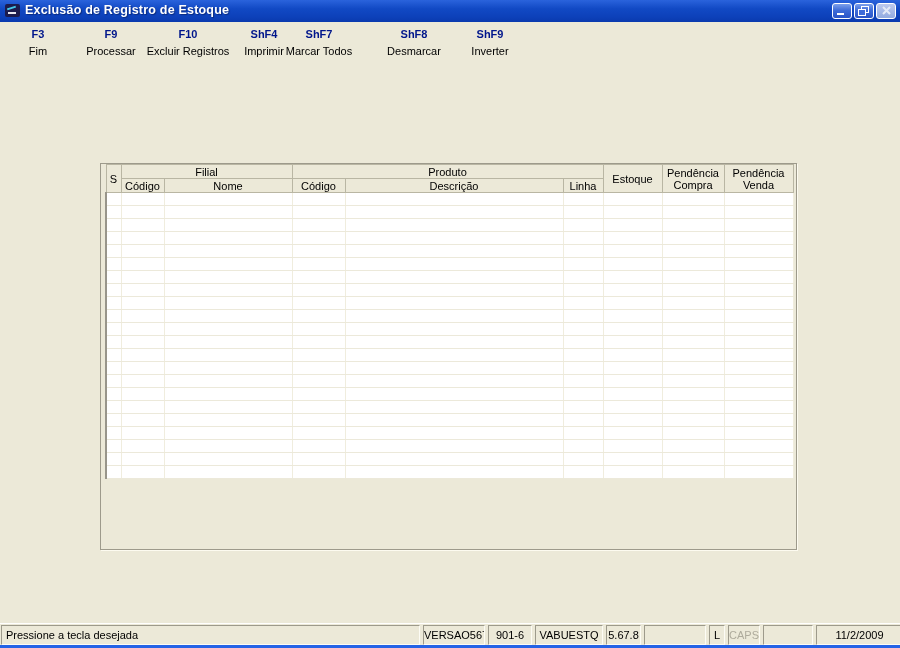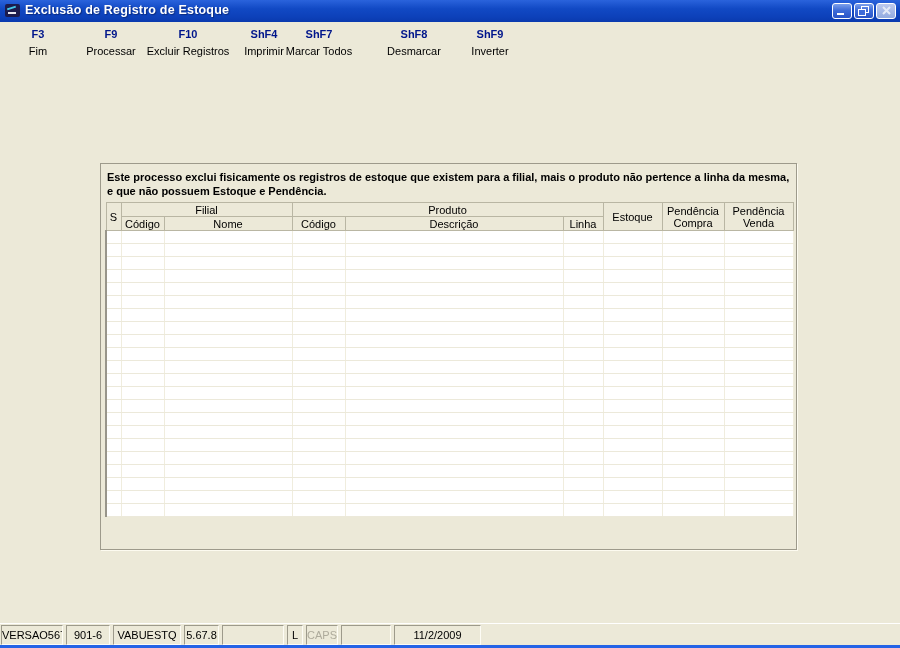--- a/index.html
+++ b/index.html
@@ -141,21 +141,20 @@
         <div class="tb-label">Desmarcar</div>
       </div>
       <div class="tb-item" style="left: 490px;">
         <div class="tb-key">ShF9</div>
         <div class="tb-label">Inverter</div>
       </div>
     </div>
 
 
   <div class="panel">
-    <div class="desc">Este processo exclui fisicamente os registros de estoque que existem para a filial, mais o produto não pertence a linha da mesma, e que não possuem Estoque e Pendência.</div>
     <table class="grid">
         <colgroup>
           <col style="width: 15px;">
           <col style="width: 43px;">
           <col style="width: 128px;">
           <col style="width: 53px;">
           <col style="width: 218px;">
           <col style="width: 40px;">
           <col style="width: 59px;">
           <col style="width: 62px;">
@@ -419,20 +418,21 @@
             <td></td>
             <td></td>
             <td></td>
             <td></td>
           </tr>
         </tbody>
       </table>
   </div>
 
   <div class="statusbar">
+    <div class="sb-cell sb-msg">Pressione a tecla desejada</div>
   <div class="sb-cell" style="width: 62px;">VERSAO567</div>
       <div class="sb-cell" style="width: 44px;">901-6</div>
       <div class="sb-cell" style="width: 68px;">VABUESTQ</div>
       <div class="sb-cell" style="width: 35px;">5.67.8</div>
       <div class="sb-cell" style="width: 62px;"></div>
       <div class="sb-cell" style="width: 16px;">L</div>
       <div class="sb-cell sb-disabled" style="width: 32px;">CAPS</div>
       <div class="sb-cell" style="width: 31px; padding-left: 48px;">NUM</div>
       <div class="sb-cell" style="width: 87px;">11/2/2009</div>
     </div>

